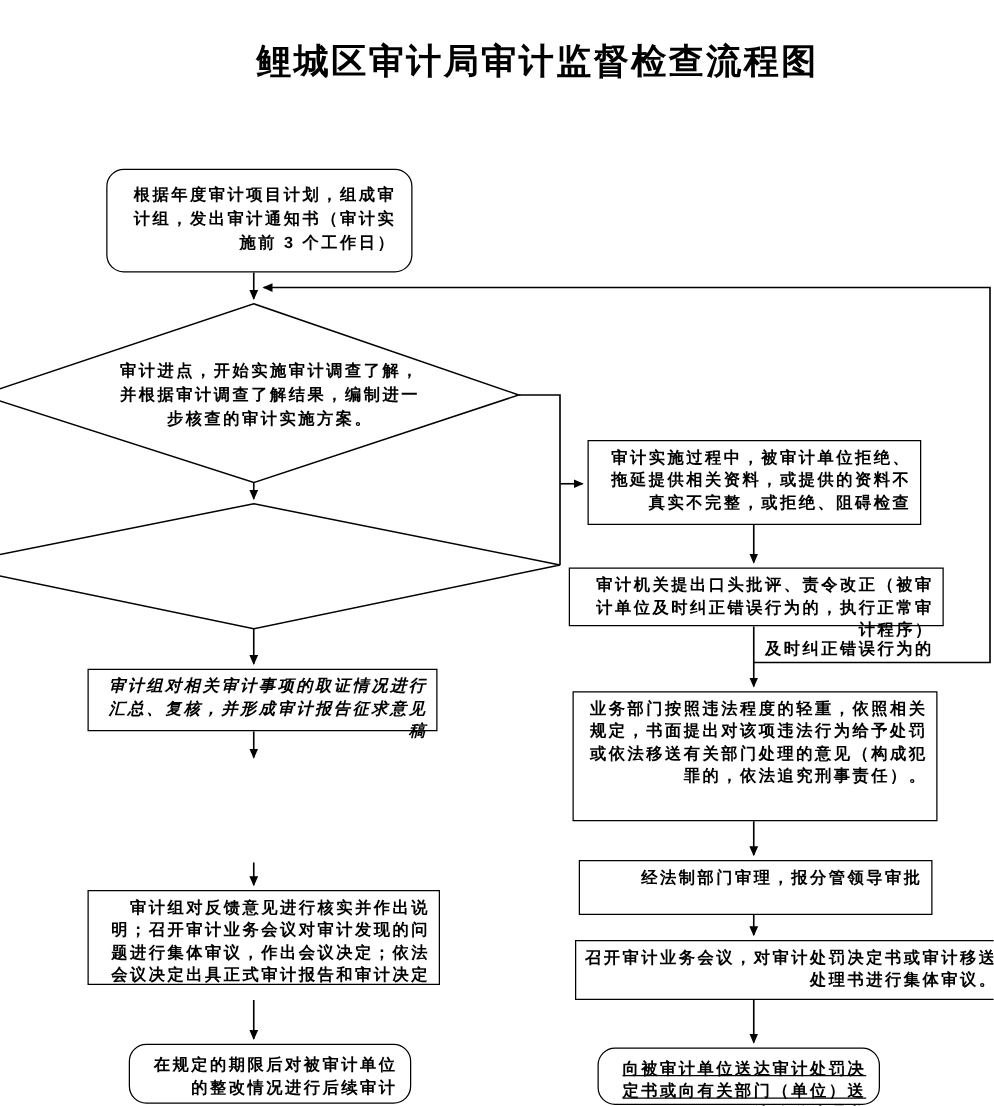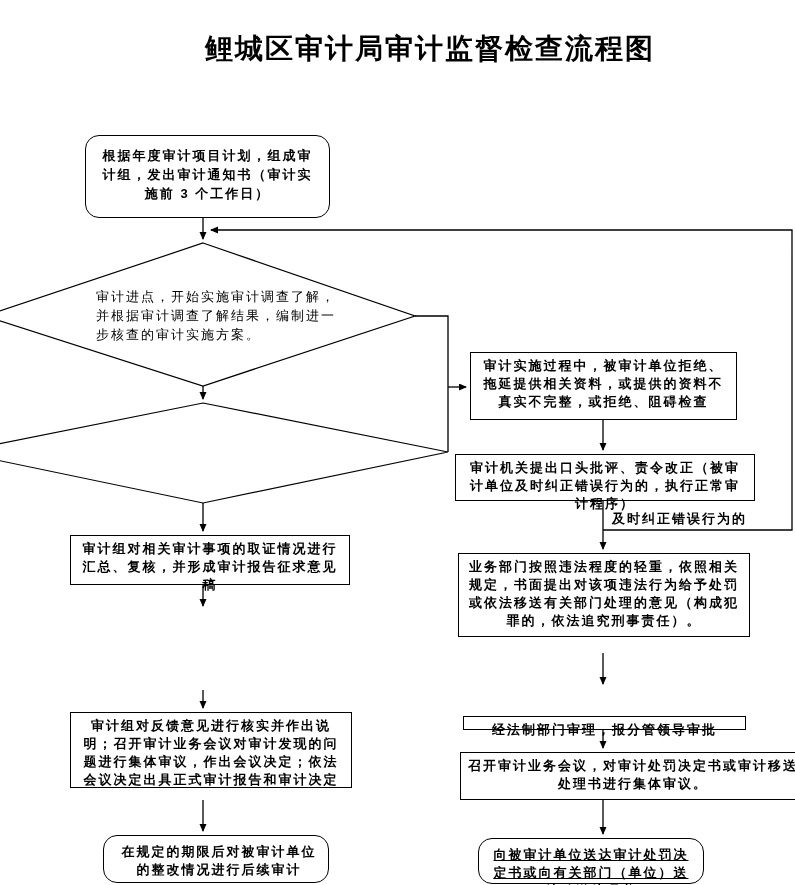--- a/index.html
+++ b/index.html
@@ -32,31 +32,32 @@
   .node {
     position: absolute;
     box-sizing: border-box;
     border: 1.4px solid #000000;
     background: #ffffff;
     font-size: 13px;
     font-weight: bold;
     letter-spacing: 2px;
     line-height: 18px;
     padding: 4px 7px;
-    text-align: center;
+    text-align: right;
   }
   .rounded { border-radius: 14px; padding: 7px 10px; }
   .start-node { line-height: 19px; padding: 10px 12px 4px 12px; }
   .dtext {
     position: absolute;
     font-size: 13px;
-    font-weight: normal;
+    font-weight: bold;
     letter-spacing: 2px;
     line-height: 19px;
     background: transparent;
+    text-align: center;
   }
   .branch-label {
     position: absolute;
     left: 612px;
     top: 510px;
     font-size: 13px;
     font-weight: bold;
     letter-spacing: 2px;
     white-space: nowrap;
   }
@@ -92,34 +93,34 @@
     <path d="M603,653 L603,684" fill="none" stroke="#000000" stroke-width="1.3" marker-end="url(#ah)"></path>
     <path d="M603,718 L603,748" fill="none" stroke="#000000" stroke-width="1.3" marker-end="url(#ah)"></path>
     <path d="M603,800 L603,834" fill="none" stroke="#000000" stroke-width="1.3" marker-end="url(#ah)"></path>
   </svg>
 
   <div class="node rounded start-node" style="left:85px; top:135px; width:245px; height:83px;">根据年度审计项目计划，组成审计组，发出审计通知书（审计实施前 3 个工作日）</div>
 
   <div class="dtext" style="left:96px; top:287px; width:240px;">审计进点，开始实施审计调查了解，并根据审计调查了解结果，编制进一步核查的审计实施方案。</div>
 
 
-  <div class="node" style="left:70px; top:535px; width:280px; height:50px;">审计组对相关审计事项的取证情况进行汇总、复核，并形成审计报告征求意见稿</div>
+  <div class="node" style="left:70px; top:535px; width:280px; height:50px;font-style:italic;">审计组对相关审计事项的取证情况进行汇总、复核，并形成审计报告征求意见稿</div>
 
 
   <div class="node" style="left:70px; top:712px; width:282px; height:76px;">审计组对反馈意见进行核实并作出说明；召开审计业务会议对审计发现的问题进行集体审议，作出会议决定；依法会议决定出具正式审计报告和审计决定</div>
 
   <div class="node rounded" style="left:103px; top:835px; width:226px; height:48px;padding-left:16px;">在规定的期限后对被审计单位的整改情况进行后续审计</div>
 
   <div class="node" style="left:455px; top:454px; width:300px; height:47px;">审计机关提出口头批评、责令改正（被审计单位及时纠正错误行为的，执行正常审计程序）</div>
 
   <div class="node" style="left:470px; top:352px; width:267px; height:68px;">审计实施过程中，被审计单位拒绝、拖延提供相关资料，或提供的资料不真实不完整，或拒绝、阻碍检查</div>
 
   <div class="branch-label">及时纠正错误行为的</div>
 
-  <div class="node" style="left:458px; top:553px; width:292px; height:84px;">业务部门按照违法程度的轻重，依照相关规定，书面提出对该项违法行为给予处罚或依法移送有关部门处理的意见（构成犯罪的，依法追究刑事责任）。</div>
+  <div class="node" style="left:458px; top:553px; width:292px; height:104px;">业务部门按照违法程度的轻重，依照相关规定，书面提出对该项违法行为给予处罚或依法移送有关部门处理的意见（构成犯罪的，依法追究刑事责任）。</div>
 
-  <div class="node" style="left:463px; top:688px; width:283px; height:14px;margin-top:28px;">经法制部门审理，报分管领导审批</div>
+  <div class="node" style="left:463px; top:688px; width:283px; height:44px;">经法制部门审理，报分管领导审批</div>
 
   <div class="node" style="left:460px; top:752px; width:346px; height:48px;">召开审计业务会议，对审计处罚决定书或审计移送处理书进行集体审议。</div>
 
   <div class="node rounded" style="left:478px; top:838px; width:226px; height:46px;text-decoration:underline;">向被审计单位送达审计处罚决定书或向有关部门（单位）送达移送处理书</div>
 
 </div>
 
 </body></html>

